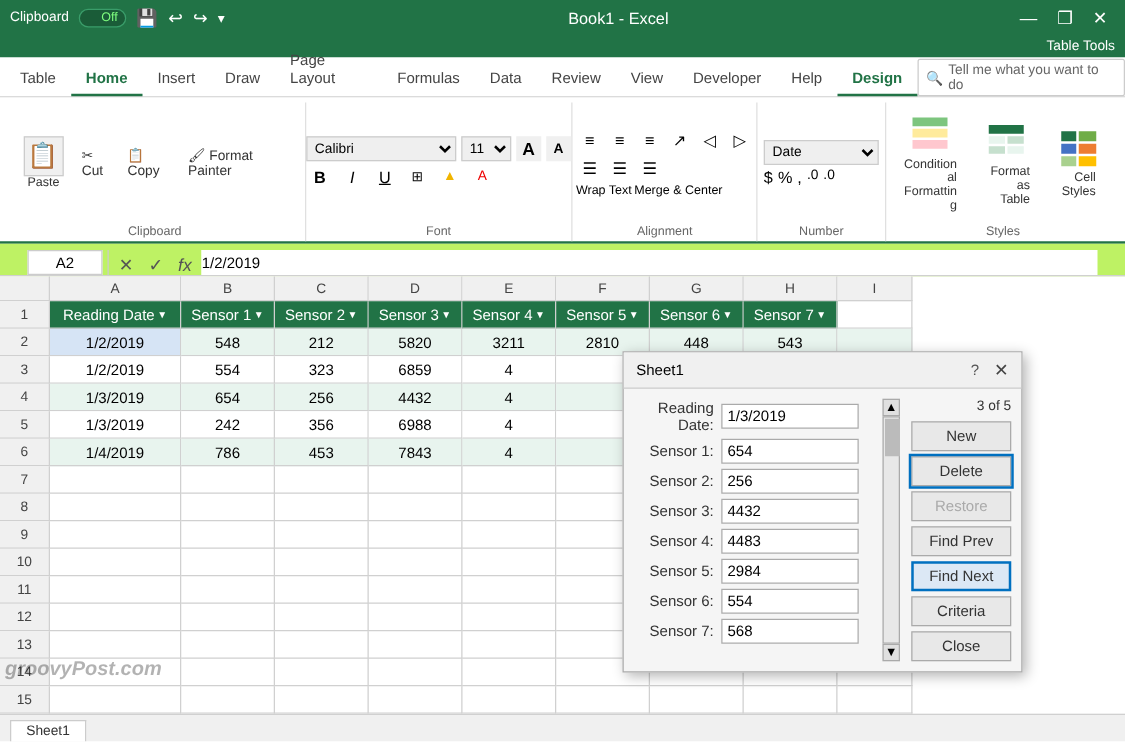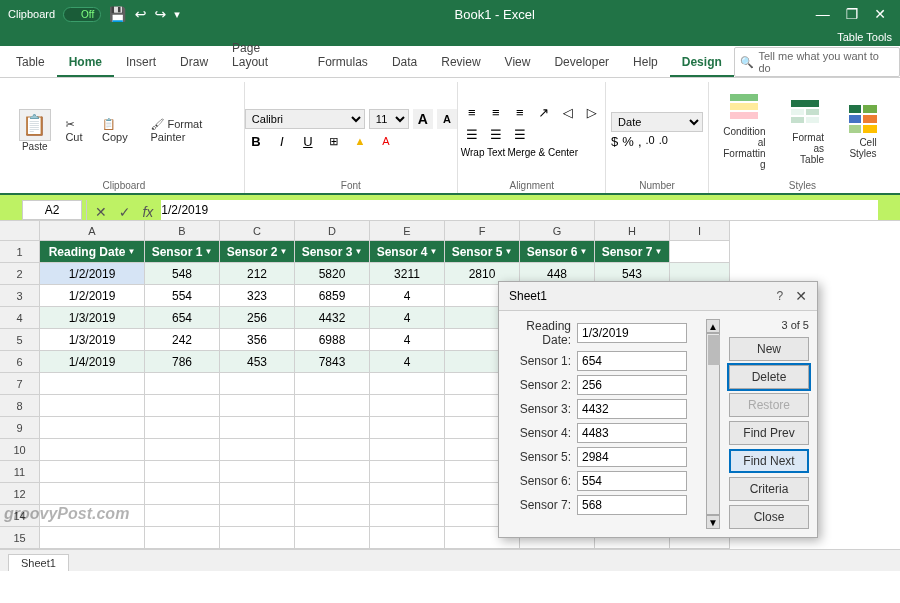--- a/index.html
+++ b/index.html
@@ -66,21 +66,21 @@
 
     
     .spreadsheet { position: relative; overflow: hidden; }
     .sheet-header-row { display: flex; height: 20px; }
     .row-num-header { width: 40px; background: #f0f0f0; border-right: 1px solid #d0d0d0; border-bottom: 1px solid #d0d0d0; }
     .col-header { background: #f0f0f0; border-right: 1px solid #d0d0d0; border-bottom: 1px solid #d0d0d0; text-align: center; font-size: 11px; color: #444; display: flex; align-items: center; justify-content: center; font-weight: 500; }
     .sheet-row { display: flex; height: 22px; }
     .row-num { width: 40px; background: #f0f0f0; border-right: 1px solid #d0d0d0; border-bottom: 1px solid #d0d0d0; text-align: center; font-size: 11px; color: #444; display: flex; align-items: center; justify-content: center; }
     .cell { border-right: 1px solid #d0d0d0; border-bottom: 1px solid #d0d0d0; font-size: 12px; display: flex; align-items: center; padding: 0 4px; overflow: hidden; }
     .cell.selected { background: #d6e4f5; }
-    .cell.header-cell { background: #217346; color: #fff; font-weight: 700; justify-content: center; }
+    .cell.header-cell { background: #217346; color: #fff; font-weight: 400; justify-content: center; }
     .cell.center { justify-content: center; }
 
     
     .col-a { width: 105px; }
     .col-b { width: 75px; }
     .col-c { width: 75px; }
     .col-d { width: 75px; }
     .col-e { width: 75px; }
     .col-f { width: 75px; }
     .col-g { width: 75px; }
@@ -524,20 +524,32 @@
       <div class="cell col-b"></div>
       <div class="cell col-c"></div>
       <div class="cell col-d"></div>
       <div class="cell col-e"></div>
       <div class="cell col-f"></div>
       <div class="cell col-g"></div>
       <div class="cell col-h"></div>
       <div class="cell col-i"></div>
     </div>
   <div class="sheet-row">
+      <div class="row-num">13</div>
+      <div class="cell col-a"></div>
+      <div class="cell col-b"></div>
+      <div class="cell col-c"></div>
+      <div class="cell col-d"></div>
+      <div class="cell col-e"></div>
+      <div class="cell col-f"></div>
+      <div class="cell col-g"></div>
+      <div class="cell col-h"></div>
+      <div class="cell col-i"></div>
+    </div>
+  <div class="sheet-row">
       <div class="row-num">14</div>
       <div class="cell col-a"></div>
       <div class="cell col-b"></div>
       <div class="cell col-c"></div>
       <div class="cell col-d"></div>
       <div class="cell col-e"></div>
       <div class="cell col-f"></div>
       <div class="cell col-g"></div>
       <div class="cell col-h"></div>
       <div class="cell col-i"></div>

